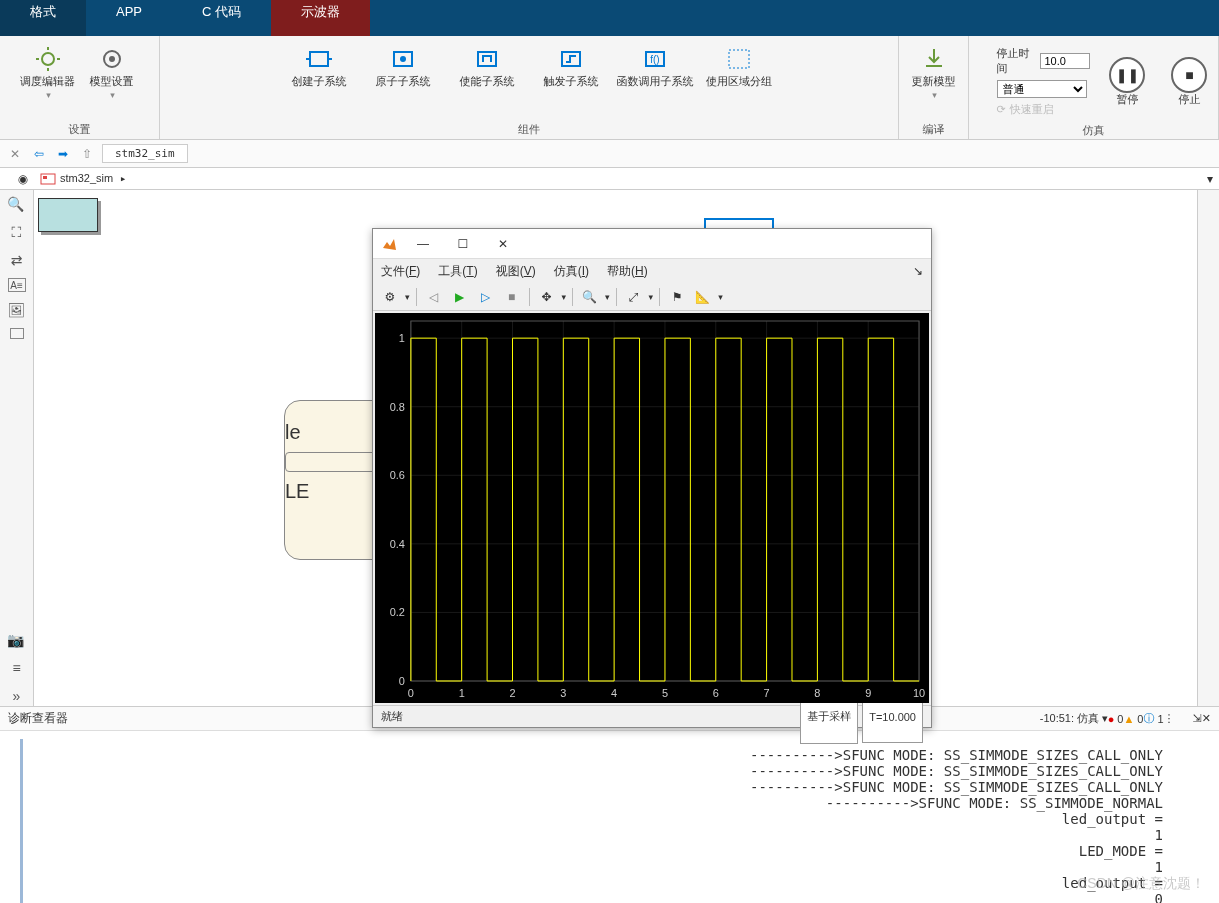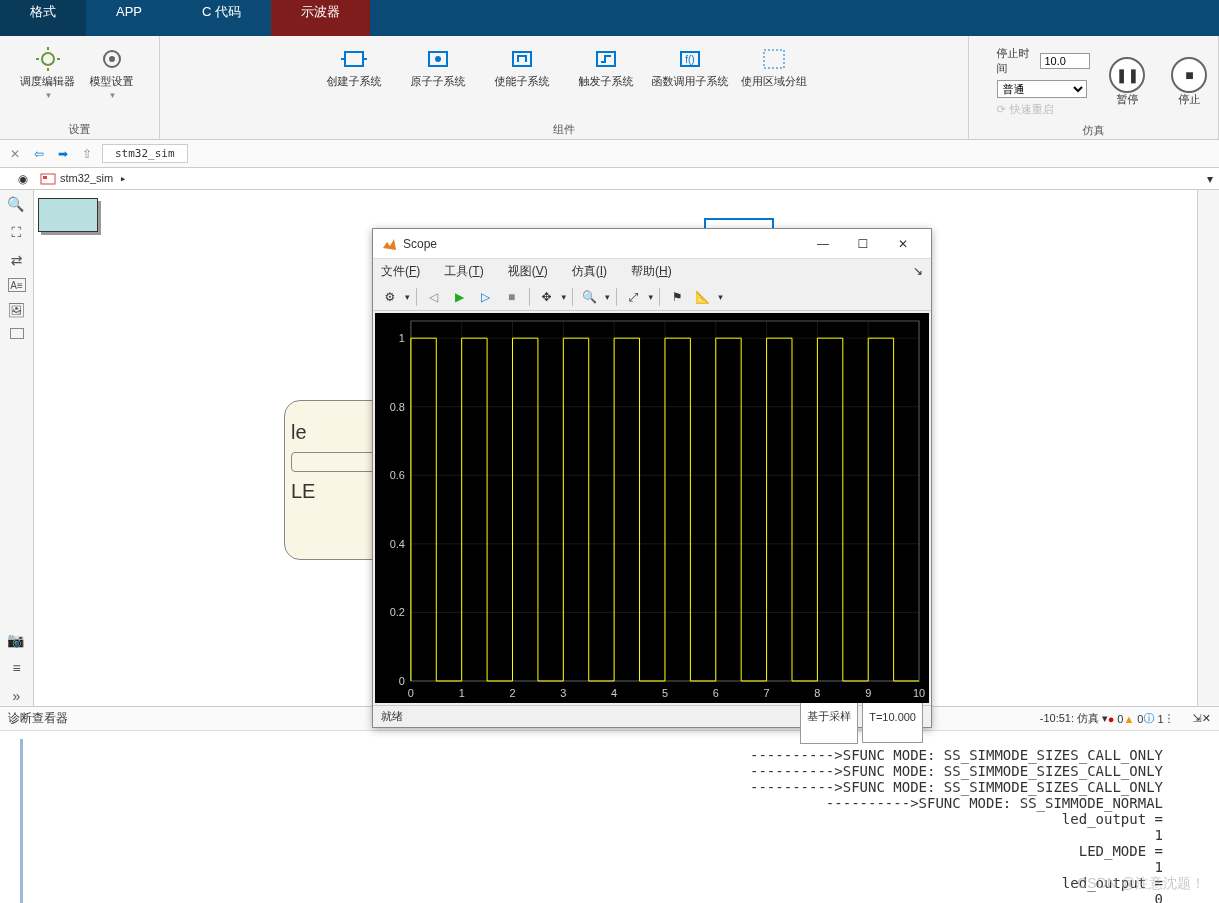--- a/index.html
+++ b/index.html
@@ -21,33 +21,33 @@
 .navtab { background:#fff; border:1px solid #ccc; padding:2px 12px; font-size:11px; font-family:monospace; }
 .breadcrumb { height:22px; border-bottom:1px solid #ccc; display:flex; align-items:center; padding:0 6px; background:#fff; }
 .bcicon { width:16px; height:16px; margin-right:4px; }
 .bctext { font-family:monospace; font-size:11px; }
 .main { display:flex; height:516px; }
 .sidetools { width:34px; background:#f5f5f5; border-right:1px solid #ccc; display:flex; flex-direction:column; align-items:center; padding-top:4px; gap:8px; }
 .tool { width:20px; height:20px; color:#555; cursor:pointer; display:flex; align-items:center; justify-content:center; font-size:14px; }
 .canvas { flex:1; background:#fff; position:relative; }
 .block1 { position:absolute; left:4px; top:8px; width:60px; height:34px; background:#b8e0e0; border:1px solid #333; box-shadow:3px 3px 0 #999; }
 .block2 { position:absolute; left:670px; top:28px; width:70px; height:34px; background:#fff; border:2px solid #0078d4; }
-.block3 { position:absolute; left:250px; top:210px; width:120px; height:160px; background:#faf5e4; border:1px solid #888; border-radius:16px; padding:20px 6px; font-size:20px; }
+.block3 { position:absolute; left:250px; top:210px; width:120px; height:160px; background:#faf5e4; border:1px solid #888; border-radius:16px; padding:20px 0; font-size:20px; }
 .rpanel { width:22px; background:#f5f5f5; border-left:1px solid #ccc; }
 .diag { height:207px; border-top:1px solid #ccc; display:flex; flex-direction:column;text-align:right; }
 .diaghdr { height:24px; display:flex; align-items:center; padding:0 8px; font-size:12px; border-bottom:1px solid #ddd; background:#fafafa; }
 .diaghdr .spacer { flex:1; }
 .diaghdr .stat { font-size:11px; display:flex; align-items:center; gap:3px; }
 .diagbody { flex:1; overflow:auto; padding:8px 36px; font-family:Consolas,monospace; font-size:14px; line-height:16px; white-space:pre; border-left:3px solid #9cb8d8; margin:8px 20px; }
 .scope { position:absolute; left:372px; top:228px; width:560px; height:500px; background:#f0f0f0; border:1px solid #888; box-shadow:0 2px 8px rgba(0,0,0,0.3); z-index:100; display:flex; flex-direction:column; }
 .scope-title { height:30px; display:flex; align-items:center; padding:0 8px; background:#fff; border-bottom:1px solid #ddd; }
 .scope-title .wicon { width:16px; height:16px; margin-right:6px; }
 .scope-title .ttext { font-size:12px; flex:1; }
 .scope-title .wbtn { width:40px; height:28px; display:flex; align-items:center; justify-content:center; cursor:pointer; font-size:12px; }
-.scope-menu { height:24px; display:flex; align-items:center; padding:0 8px; gap:24px; font-size:12px; background:#f0f0f0; }
+.scope-menu { height:24px; display:flex; align-items:center; padding:0 8px; gap:18px; font-size:12px; background:#f0f0f0; }
 .scope-menu span { cursor:pointer; }
 .scope-menu u { text-decoration:underline; }
 .scope-tb { height:28px; display:flex; align-items:center; padding:0 6px; gap:4px; background:#f0f0f0; border-bottom:1px solid #ccc; }
 .scope-tb .tbtn { width:22px; height:22px; display:flex; align-items:center; justify-content:center; cursor:pointer; }
 .scope-tb .sep { width:1px; height:18px; background:#bbb; margin:0 2px; }
 .scope-plot { flex:1; background:#000; position:relative; margin:2px; }
 .scope-status { height:22px; display:flex; align-items:center; padding:0 8px; font-size:11px; background:#f0f0f0; border-top:1px solid #ccc; }
 .scope-status .spacer { flex:1; }
 .scope-status .box { border:1px solid #999; padding:19px 6px; margin-left:4px; background:#fff; }
 .watermark { position:absolute; right:14px; bottom:10px; color:rgba(180,180,180,0.7); font-size:14px; z-index:200; }
@@ -150,20 +150,34 @@
       <div class="rbtn wide">
           <div class="ricon">
             <svg width="26" height="26">
               <rect x="3" y="4" width="20" height="18" fill="none" stroke="#0078d4" stroke-width="1" stroke-dasharray="2,2"></rect>
             </svg>
           </div>
           <span>使用区域分组</span>
         </div>
     </div>
     <div class="rlabel">组件</div>
+  </div>
+  <div class="rgroup" style="width:70px">
+    <div class="rgroup-inner">
+      <div class="rbtn">
+          <div class="ricon">
+            <svg width="26" height="26">
+              <path d="M13 3 L13 16 M8 11 L13 16 L18 11 M5 20 L21 20" fill="none" stroke="#6a9a3a" stroke-width="2"></path>
+            </svg>
+          </div>
+          <span>更新模型</span>
+          <span class="arrow-dn"></span>
+        </div>
+    </div>
+    <div class="rlabel">编译</div>
   </div>
   <div class="rgroup" style="width:250px">
     <div class="rgroup-inner" style="align-items:center">
       <div class="sim-controls">
         <div class="sim-row">
             <span>停止时间</span>
             <input class="sim-input" value="10.0" style="">
           </div>
         <div class="sim-row">
             <select class="sim-select"><option>普通</option></select>
@@ -262,21 +276,20 @@
     1
 led_output =
     0</div>
 </div>
 
 <div class="scope">
   <div class="scope-title">
     <svg class="wicon" viewBox="0 0 16 16">
         <path d="M2 12 L6 6 L9 10 L13 3 L15 14 Z" fill="#e67e22"></path>
       </svg>
-    <span class="ttext">Scope</span>
     <div class="wbtn">—</div>
     <div class="wbtn">☐</div>
     <div class="wbtn">✕</div>
   </div>
   <div class="scope-menu">
     <span><span>文件</span>(<u>F</u>)</span>
     <span><span>工具</span>(<u>T</u>)</span>
     <span><span>视图</span>(<u>V</u>)</span>
     <span><span>仿真</span>(<u>I</u>)</span>
     <span><span>帮助</span>(<u>H</u>)</span>

